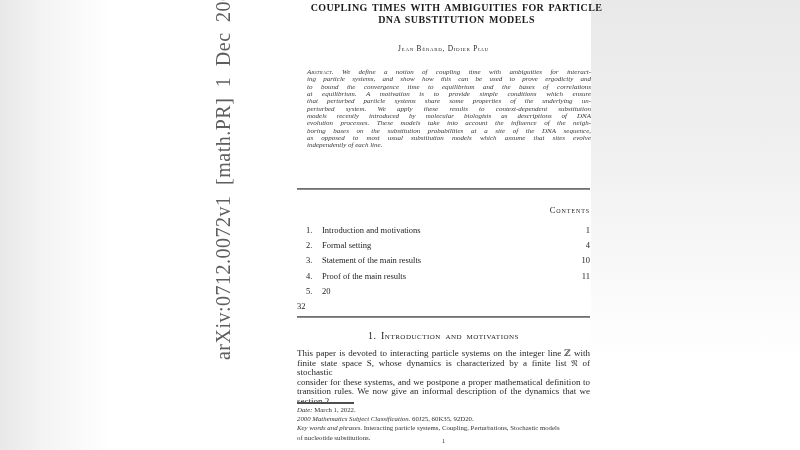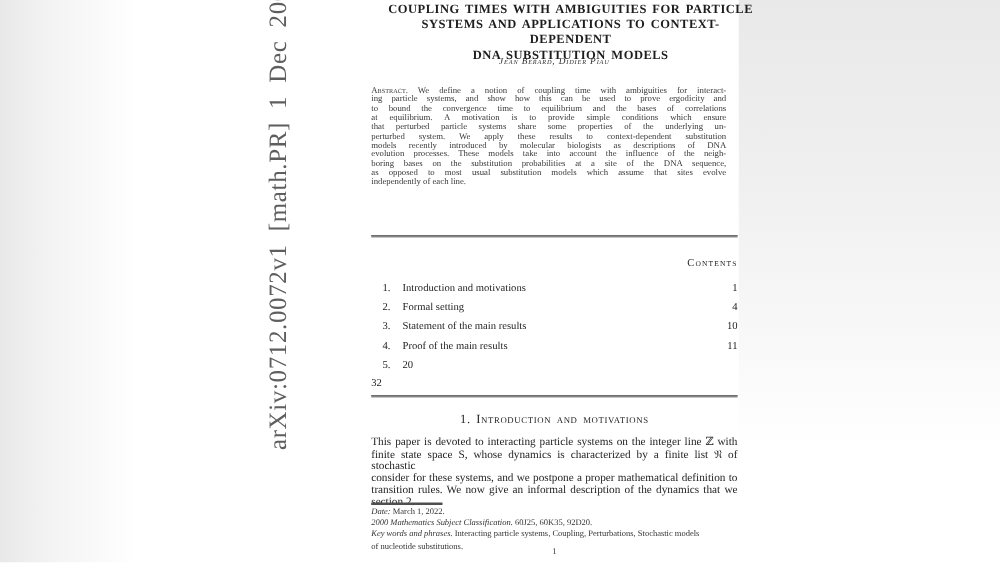--- a/index.html
+++ b/index.html
@@ -22,22 +22,22 @@
     position:absolute;left:223px;top:170px;
     transform:translate(-50%,-50%) rotate(-90deg);
     white-space:nowrap;
     font-size:20px;color:#5e5e5e;letter-spacing:0.5px;word-spacing:5px;
   }
   .col{position:absolute;left:297px;top:0;width:293px;color:#232323;}
   .blk{position:absolute;left:0;width:100%;}
   .title{top:2px;text-align:center;font-weight:bold;font-size:10px;line-height:12.2px;
          letter-spacing:0.4px;word-spacing:1.5px;color:#1d1d1d;margin-left:13px;}
   .authors{top:44px;text-align:center;font-variant:small-caps;font-size:7.4px;
-           letter-spacing:0.7px;color:#2a2a2a;font-style:italic;}
-  .abstract{top:69px;left:0;width:284px;font-size:7px;line-height:7.35px;color:#383838;}
+           letter-spacing:0.7px;color:#2a2a2a;}
+  .abstract{top:69px;left:10px;width:284px;font-size:7px;line-height:7.35px;color:#383838;font-style:italic;}
   .abstract .lbl{font-variant:small-caps;}
   .jline{text-align:justify;text-align-last:justify;}
   .jline-last{text-align:left;}
   .rule{height:2px;background:#8d8d8d;border-top:1px solid #6f6f6f;box-sizing:border-box;}
   .rule1{top:188px;}
   .rule2{top:316px;}
   .contents-h{top:205px;text-align:right;font-variant:small-caps;font-size:8.5px;letter-spacing:0.9px;}
   .toc{top:222px;font-size:8.5px;}
   .toc-row{display:flex;height:15.35px;align-items:center;}
   .toc-num{margin-left:9px;width:16px;flex:none;}
@@ -57,21 +57,20 @@
 
 <div class="bg-left"></div>
 <div class="bg-right"></div>
 
 <div class="stamp">arXiv:0712.0072v1 [math.PR] 1 Dec 2007</div>
 
 <div class="col">
 
   <div class="blk title">
     <div>COUPLING TIMES WITH AMBIGUITIES FOR PARTICLE</div>
-    <div>SYSTEMS AND APPLICATIONS TO CONTEXT-DEPENDENT</div>
     <div>DNA SUBSTITUTION MODELS</div>
   </div>
 
   <div class="blk authors">Jean Bérard, Didier Piau</div>
 
   <div class="blk abstract">
     <div class="jline"><span class="lbl">Abstract.</span> <span>We define a notion of coupling time with ambiguities for interact-</span></div>
     <div class="jline">ing particle systems, and show how this can be used to prove ergodicity and</div>
     <div class="jline">to bound the convergence time to equilibrium and the bases of correlations</div>
     <div class="jline">at equilibrium. A motivation is to provide simple conditions which ensure</div>

